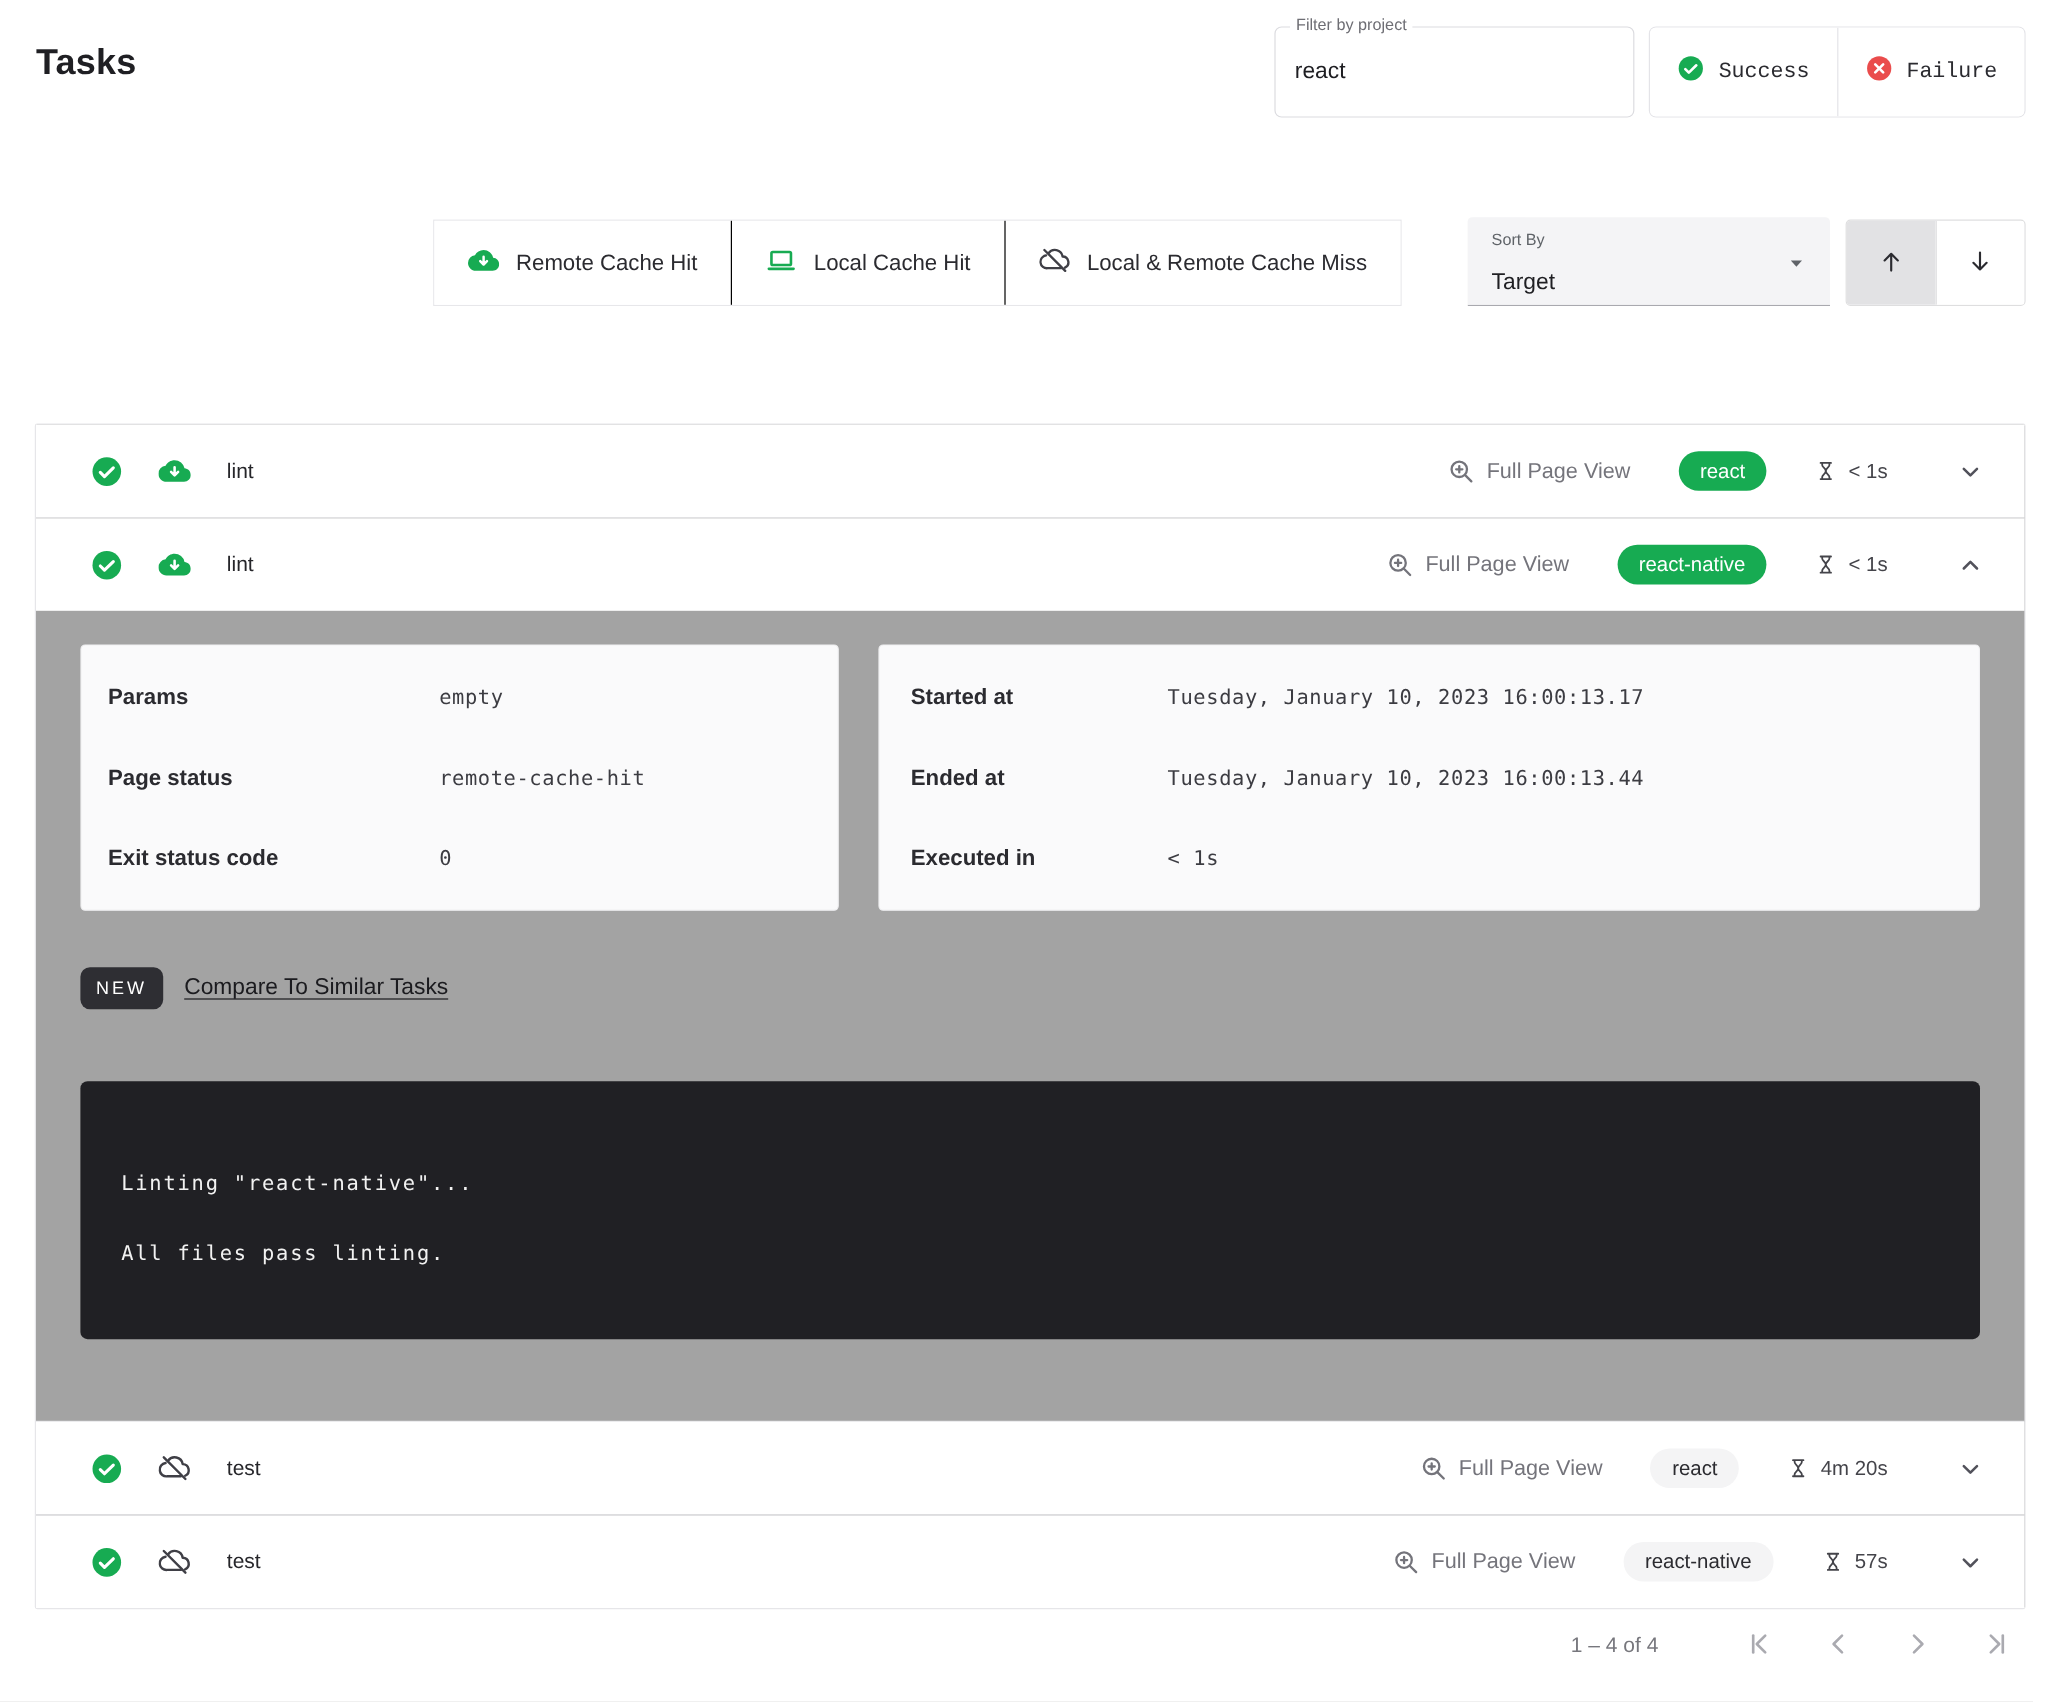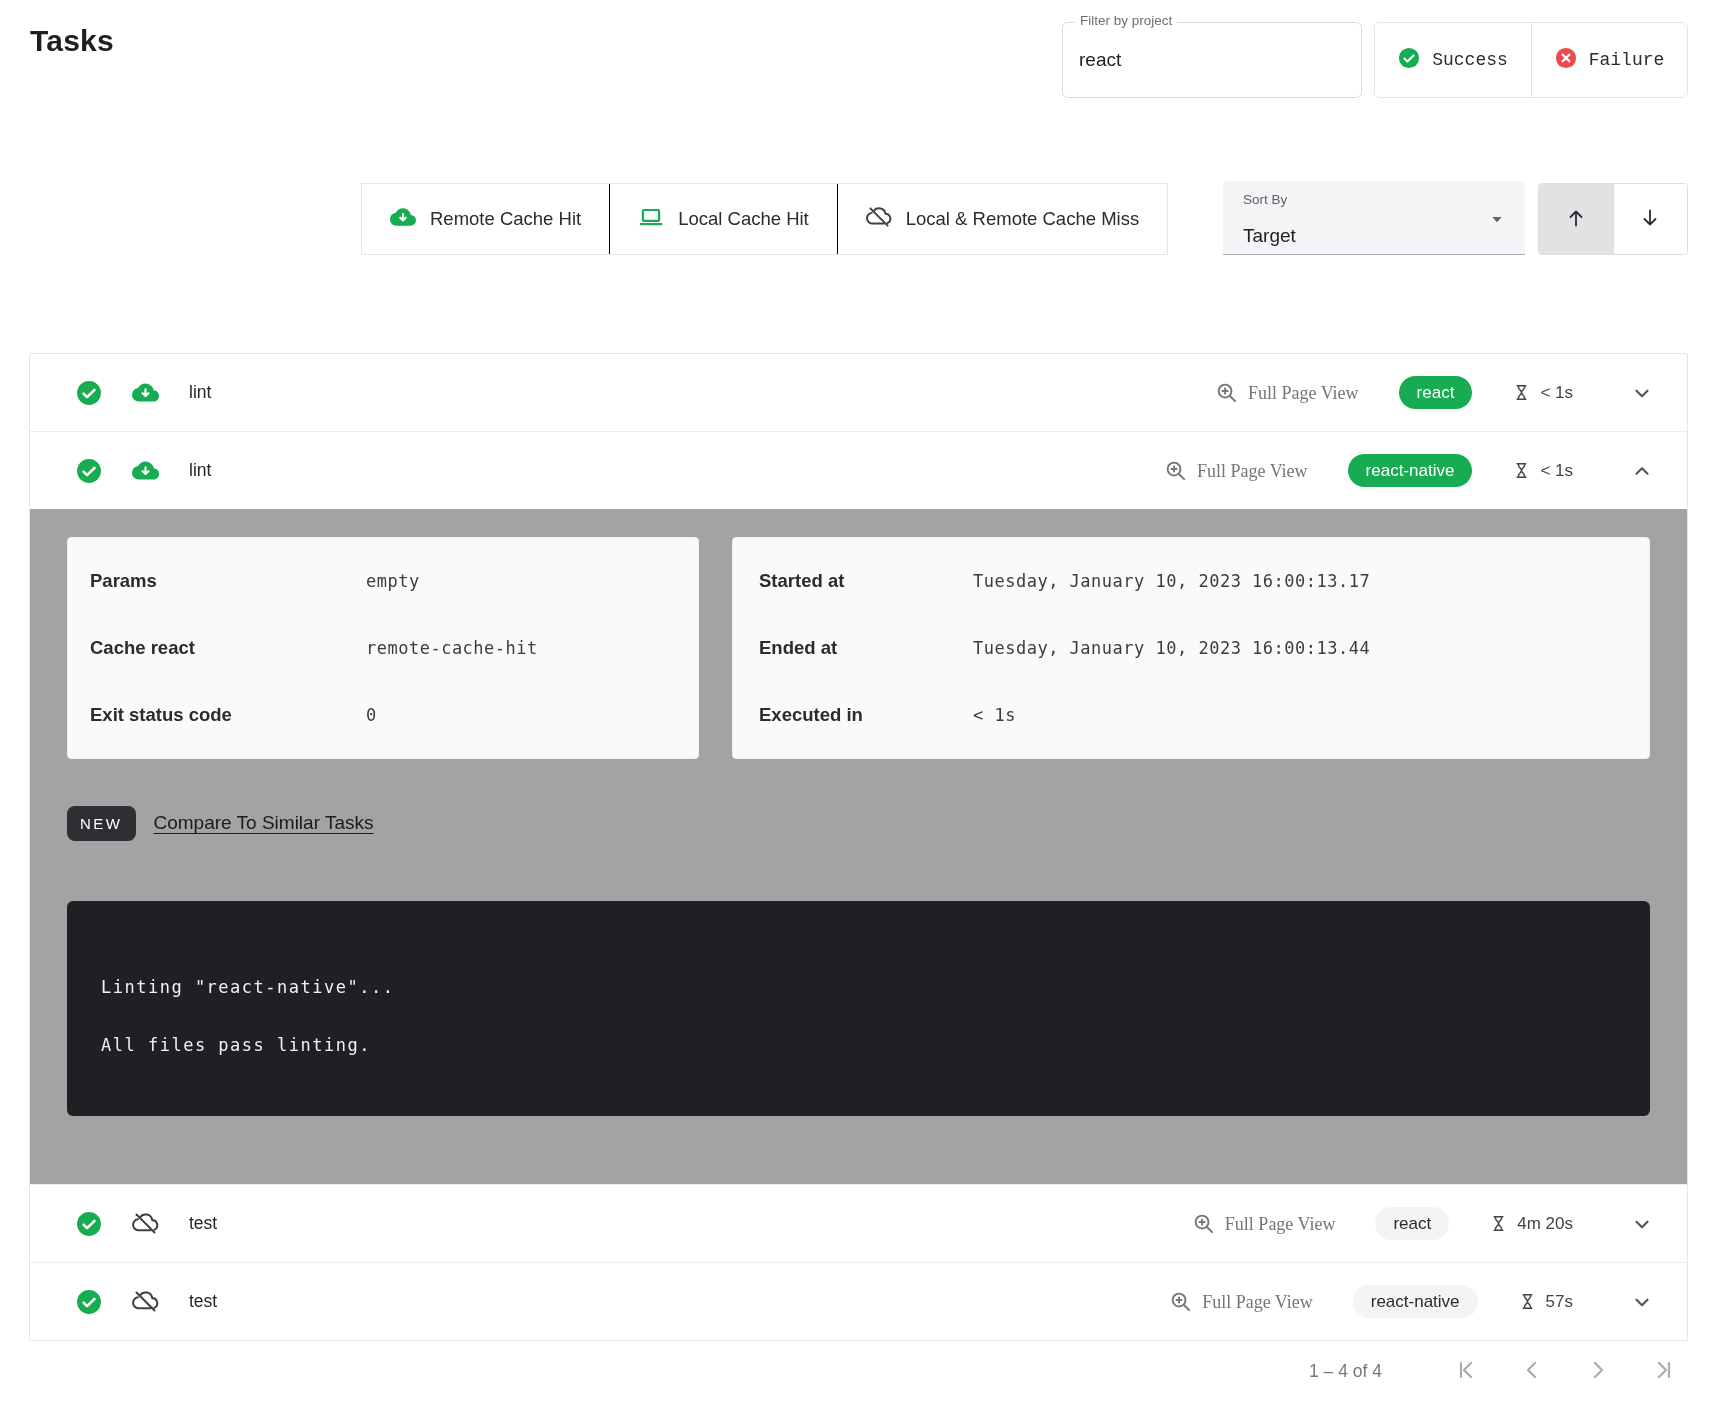--- a/index.html
+++ b/index.html
@@ -6,21 +6,21 @@
   html,body { background:#fff; }
   body {
     width:1716px; height:1418px; position:relative;
     font-family:"Liberation Sans", sans-serif;
     color:#26262a;
   }
   .mono { font-family:"DejaVu Sans Mono", monospace; }
 
   
   .page-title {
-    position:absolute; left:30px; top:24px;
+    position:absolute; left:30px; top:36px;
     font-size:30px; font-weight:700; color:#1f1f23; letter-spacing:.2px;
   }
   .top-right {
     position:absolute; top:22px; right:28px;
     display:flex; gap:12px; align-items:stretch; height:76px;padding-left:48px;
   }
   .outlined-input {
     position:relative; width:300px; border:1px solid #dcdce0; border-radius:6px; background:#fff;
   }
   .outlined-input label {
@@ -82,22 +82,22 @@
   .task-row {
     height:77px; display:flex; align-items:center;
     padding:0 34px 0 46px; cursor:pointer; background:#fff;
   }
   .task-row .icn { display:inline-flex; }
   .task-row .status-icn { margin-right:30px; }
   .task-row .cache-icn { margin-right:30px; }
   .task-name { font-size:17.5px; color:#26262a; }
   .row-right { margin-left:auto; display:flex; align-items:center; gap:40px; }
   .fpv {
-    display:flex; align-items:flex-end; gap:10px; background:transparent; border:0; cursor:pointer;
-    font-family:Liberation Serif, serif; font-size:18px; color:#74747b;
+    display:flex; align-items:center; gap:10px; background:transparent; border:0; cursor:pointer;
+    font-family:Liberation Sans, sans-serif; font-size:18px; color:#74747b;
   }
   .badge {
     display:inline-block; padding:8px 18px; border-radius:999px; font-size:17px; line-height:1; cursor:pointer;
   }
   .badge.green { background:#17ab52; color:#fff; font-weight:500; }
   .badge.gray  { background:#f4f4f5; color:#2b2b30; }
   .duration { display:flex; align-items:center; gap:9px; font-size:17px; color:#44444a; }
   .chev { margin-left:18px; cursor:pointer; display:inline-flex; }
 
   
@@ -318,21 +318,21 @@
     </div>
 
     <div class="expanded-body">
       <div class="detail-cards">
         <div class="detail-card left">
           <div class="detail-row">
             <span class="lbl">Params</span>
             <span class="val mono">empty</span>
           </div>
           <div class="detail-row">
-            <span class="lbl">Cache react</span>
+            <span class="lbl">Page status</span>
             <span class="val mono">remote-cache-hit</span>
           </div>
           <div class="detail-row">
             <span class="lbl">Exit status code</span>
             <span class="val mono">0</span>
           </div>
         </div>
         <div class="detail-card right">
           <div class="detail-row">
             <span class="lbl">Started at</span>

